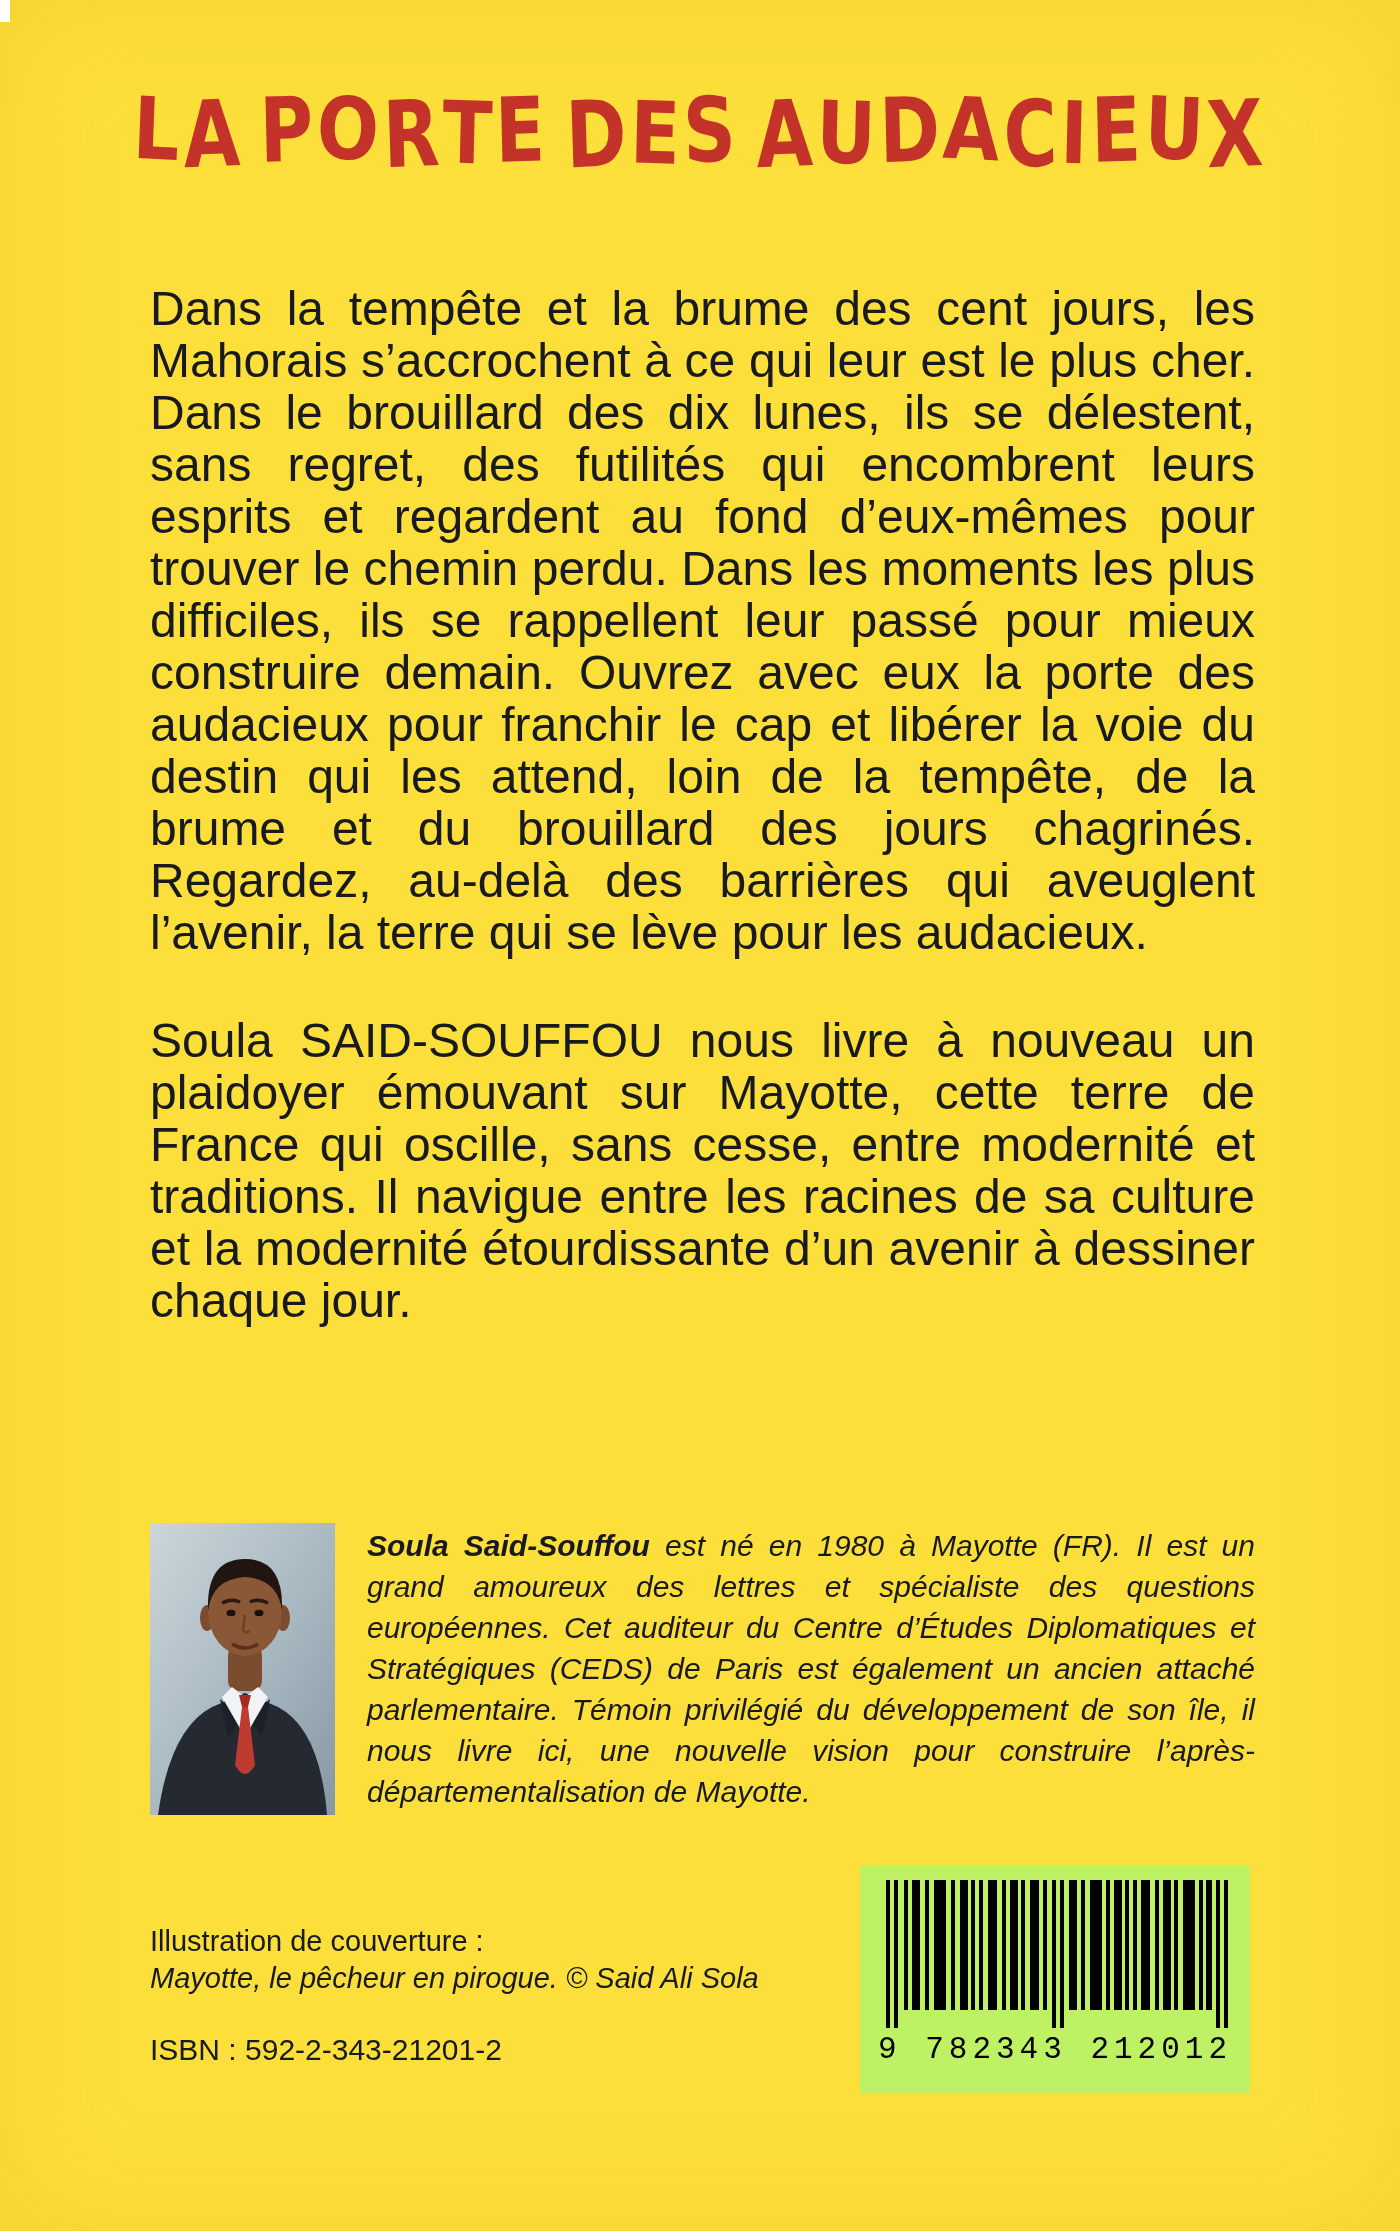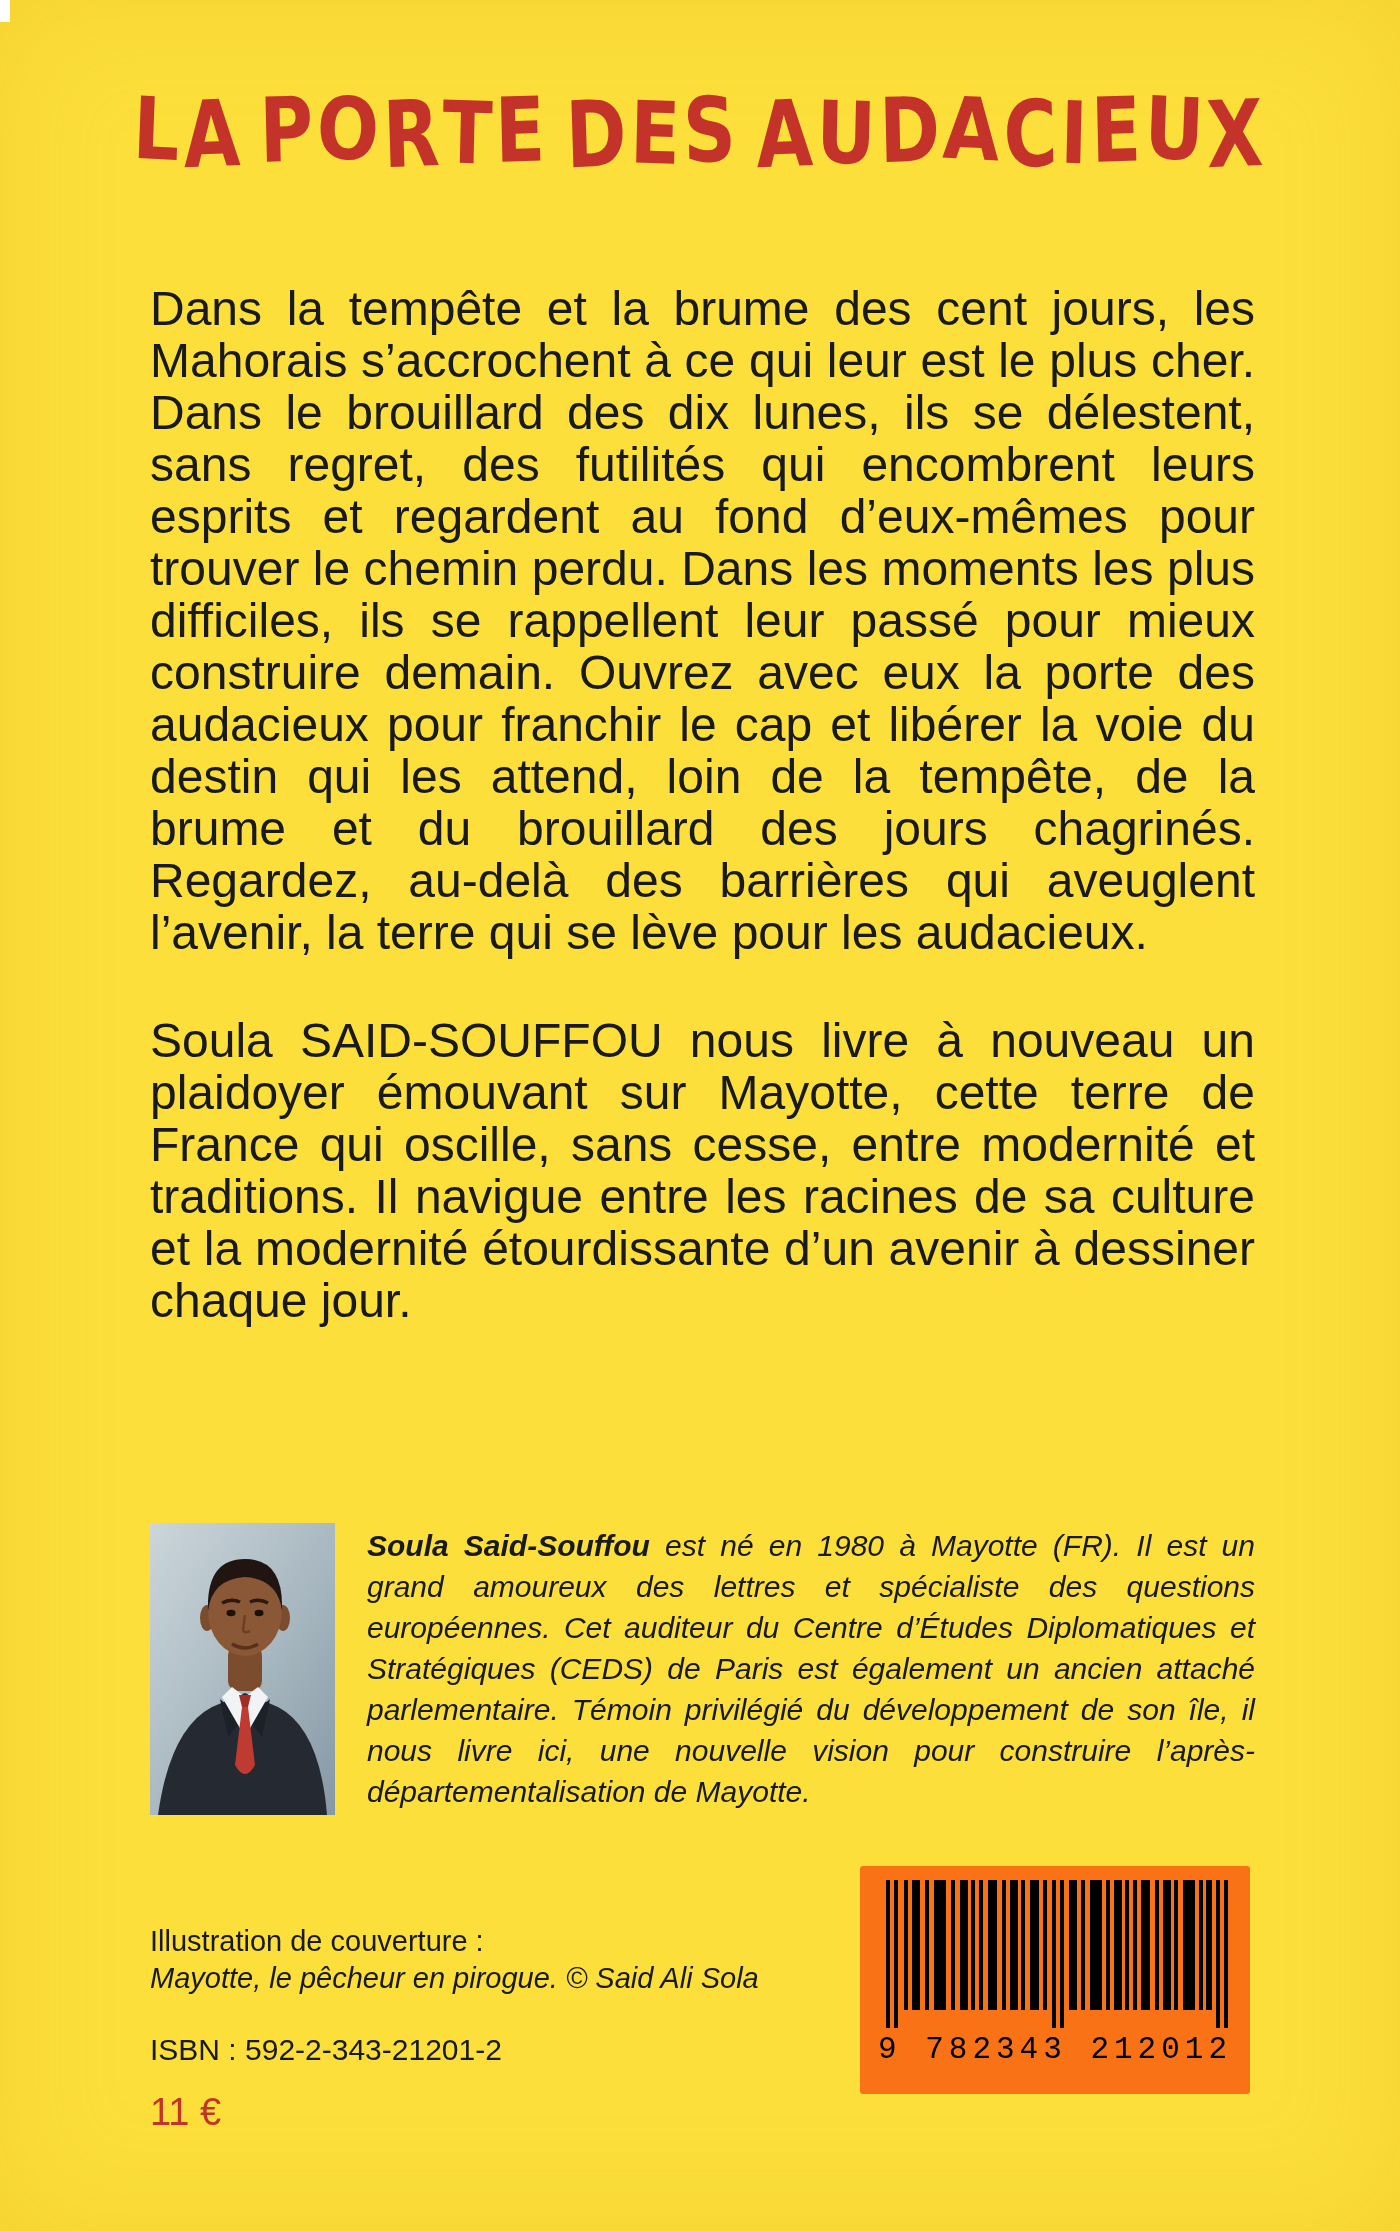--- a/index.html
+++ b/index.html
@@ -40,21 +40,21 @@
 
   
   .footer-left{position:absolute;left:150px;top:1923px;font-size:29px;line-height:37px;}
   .illu-credit{font-style:italic;}
   .isbn{margin-top:34px;font-size:30px;}
   .price{margin-top:26px;font-size:38px;color:#c4332a;}
 
   
   .barcode-box{
     position:absolute;left:860px;top:1866px;width:390px;height:228px;
-    background:#f97316;border-radius:3px;box-sizing:border-box;
+    background:#bef264;border-radius:3px;box-sizing:border-box;
     padding:14px 18px 8px;display:flex;flex-direction:column;align-items:center;
   }
   .bars{width:354px;height:150px;display:block;}
   .barcode-digits{
     font-family:"Liberation Mono",monospace;font-size:31px;letter-spacing:5px;
     color:#000;margin-top:2px;white-space:nowrap;
   }
 </style>
 </head>
 <body>
@@ -112,21 +112,20 @@
       <path d="M89 172 L101 172 L98 184 L92 184 Z" fill="#a52c24"></path>
       <path d="M92 184 L98 184 L105 242 Q95 260 85 242 Z" fill="#bf3a30"></path>
     </svg>
     <div class="bio"><span class="bio-name">Soula Said-Souffou</span><span> est né en 1980 à Mayotte (FR). Il est un grand amoureux des lettres et spécialiste des questions européennes. Cet auditeur du Centre d’Études Diplomatiques et Stratégiques (CEDS) de Paris est également un ancien attaché parlementaire. Témoin privilégié du développement de son île, il nous livre ici, une nouvelle vision pour construire l’après-départementalisation de Mayotte.</span></div>
   </div>
 
   <div class="footer-left">
     <div>Illustration de couverture :</div>
     <div class="illu-credit">Mayotte, le pêcheur en pirogue. © Said Ali Sola</div>
     <div class="isbn">ISBN : 592-2-343-21201-2</div>
-    <div class="price">11 €</div>
   </div>
 
   <div class="barcode-box">
     <svg class="bars" viewBox="0 0 354 150" preserveAspectRatio="none" aria-hidden="true">
 
       <rect x="8" y="0" width="4" height="148" fill="#000"></rect>
       <rect x="16" y="0" width="4" height="148" fill="#000"></rect>
       <rect x="174" y="0" width="4" height="148" fill="#000"></rect>
       <rect x="182" y="0" width="4" height="148" fill="#000"></rect>
       <rect x="338" y="0" width="4" height="148" fill="#000"></rect>

